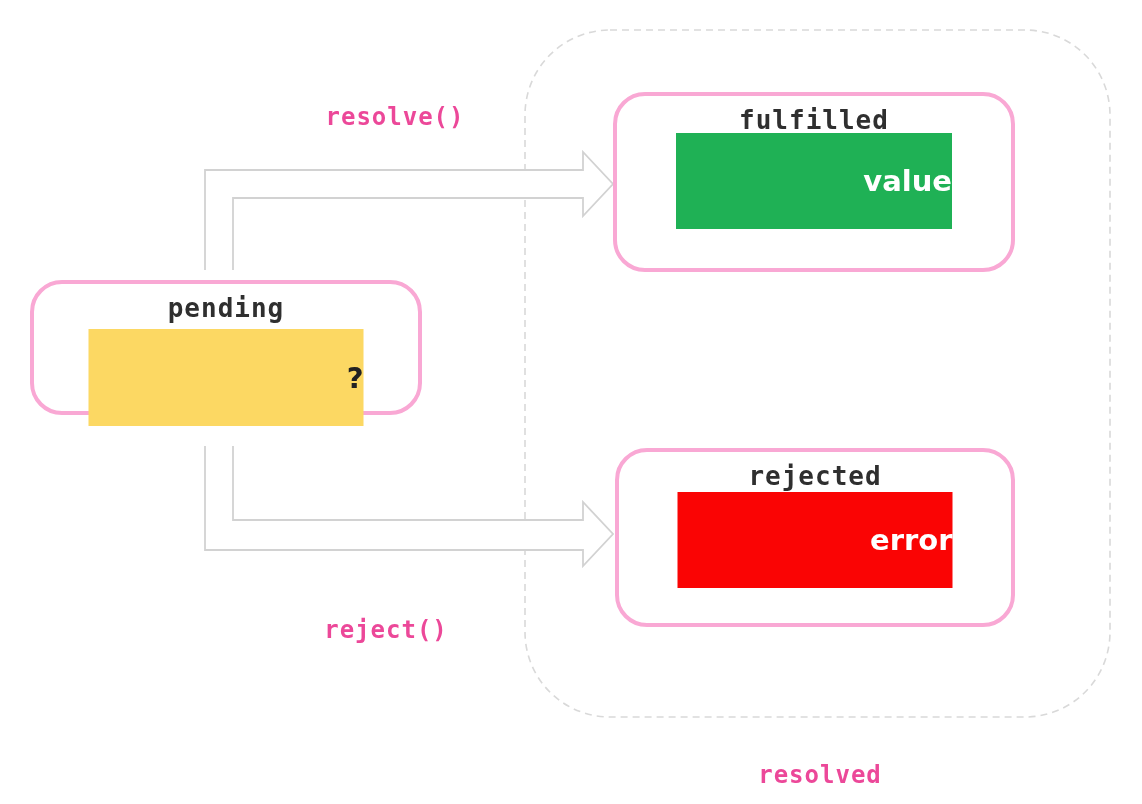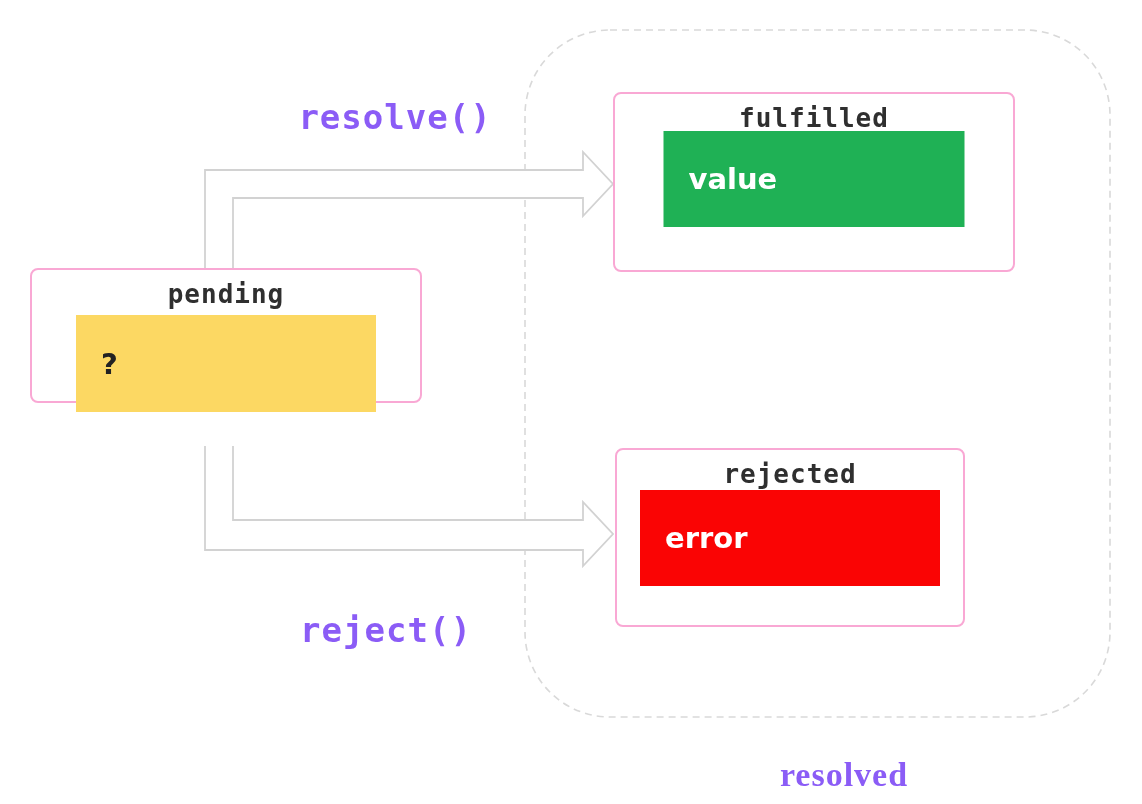--- a/index.html
+++ b/index.html
@@ -17,92 +17,91 @@
   }
   #arrow-layer {
     position: absolute;
     left: 0; top: 0;
     width: 1142px;
     height: 804px;
   }
   .state-box {
     position: absolute;
     background: #ffffff;
-    border: 2px solid #f9a8d4;
-    border-radius: 8px;
+    border: 4px solid #f9a8d4;
+    border-radius: 32px;
     box-sizing: border-box;
   }
   .state-label {
     position: absolute;
     top: 9px;
     left: 0;
     width: 100%;
     text-align: center;
     font-family: "DejaVu Sans Mono", monospace;
     font-size: 26px;
     font-weight: 600;
     color: #2f2f2f;
     letter-spacing: 1px;
   }
   .fill-rect {
     position: absolute;
     left: 50%;
     transform: translateX(-50%);
     display: flex;
     align-items: center;
-    justify-content: flex-start;
+    justify-content: flex-end;
     font-family: "DejaVu Sans", "Liberation Sans", sans-serif;
     font-weight: bold;
     font-size: 29px;
-    padding-left: 25px;
   }
   .float-label {
     position: absolute;
     transform: translate(-50%, -50%);
     font-family: "DejaVu Sans Mono", monospace;
-    font-size: 34px;
+    font-size: 24px;
     font-weight: 600;
-    color: #8b5cf6;
+    color: #ec4899;
     letter-spacing: 1px;
     white-space: nowrap;
   }
 </style>
 </head>
 <body>
 
 <div id="canvas">
 
   <svg id="arrow-layer" viewBox="0 0 1142 804" xmlns="http://www.w3.org/2000/svg">
 
     <rect x="525" y="30" width="585" height="687" rx="85" ry="85" fill="none" stroke="#d9d9d9" stroke-width="1.6" stroke-dasharray="7 5"></rect>
 
     <path d="M 205,270 L 205,170 L 583,170 L 583,152 L 613,184 L 583,216 L 583,198 L 233,198 L 233,270" fill="#ffffff" stroke="#d2d2d2" stroke-width="1.8" stroke-linejoin="miter"></path>
 
     <path d="M 233,446 L 233,520 L 583,520 L 583,502 L 613,534 L 583,566 L 583,550 L 205,550 L 205,446" fill="#ffffff" stroke="#d2d2d2" stroke-width="1.8" stroke-linejoin="miter"></path>
   </svg>
 
-  <div class="state-box" style="left:30px; top:268px; width:392px; height:135px;">
+  <div class="state-box" style="left:30px; top:280px; width:392px; height:135px;">
     <div class="state-label">pending</div>
     <div class="fill-rect" style="top: 45px; width: 275px; height: 97px; background-color: rgb(252, 216, 99); color: rgb(34, 34, 34);">
       <span>?</span>
     </div>
   </div>
 
   <div class="state-box" style="left:613px; top:92px; width:402px; height:180px;">
     <div class="state-label">fulfilled</div>
     <div class="fill-rect" style="top: 37px; width: 276px; height: 96px; background-color: rgb(31, 177, 85); color: rgb(255, 255, 255);">
       <span>value</span>
     </div>
   </div>
 
-  <div class="state-box" style="left:615px; top:448px; width:350px; height:179px;">
+  <div class="state-box" style="left:615px; top:448px; width:400px; height:179px;">
     <div class="state-label">rejected</div>
     <div class="fill-rect" style="top: 40px; width: 275px; height: 96px; background-color: rgb(250, 4, 4); color: #ffffff;">
       <span>error</span>
     </div>
   </div>
 
   <div class="float-label" style="left:395px; top:117px;">resolve()</div>
   <div class="float-label" style="left:386px; top:590px;margin-top:40px;">reject()</div>
 
-  <div class="float-label" style="left:844px; top:775px;font-family:Liberation Serif, serif;">resolved</div>
+  <div class="float-label" style="left:820px; top:775px;">resolved</div>
 
 </div>
 
 </body></html>

